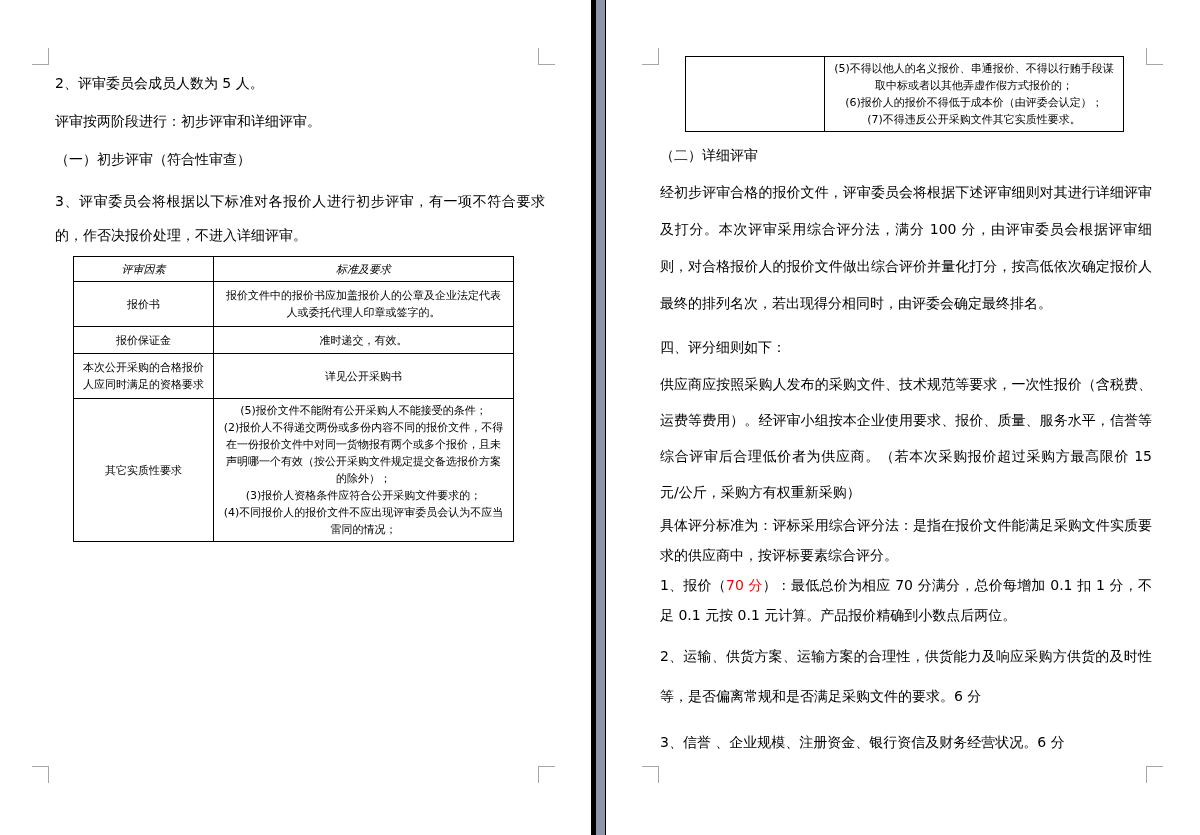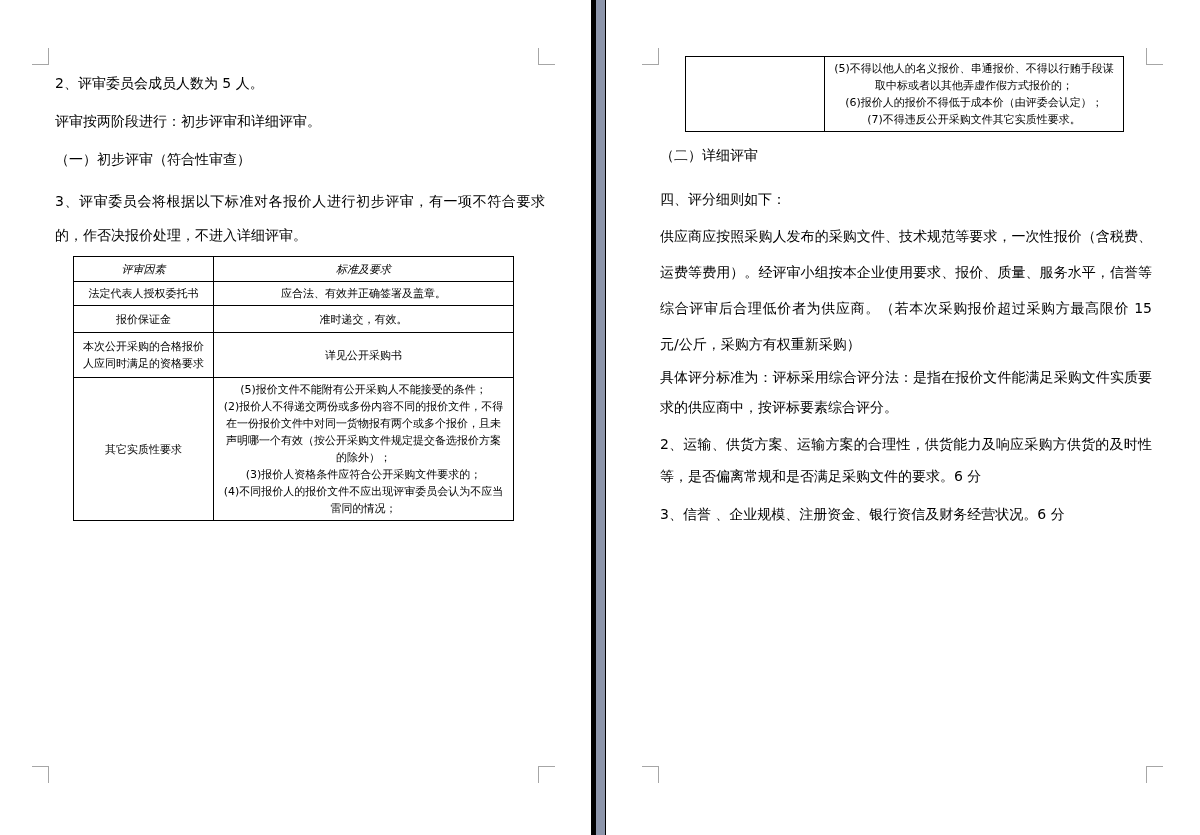--- a/index.html
+++ b/index.html
@@ -37,21 +37,21 @@
   .content-left{left:55px;top:64px;width:490px;}
   .content-right{left:54px;top:56px;width:492px;}
   .content p{margin:0;text-align:justify;}
   p.single{line-height:38px;}
   p.ml34{line-height:34px;}
   .mt4{margin-top:4px!important;} .mt6{margin-top:6px!important;}
   .mt8{margin-top:8px!important;}
   p.rp-body{line-height:37px;}
   p.rp-body4{line-height:36px;}
   p.rp-tight{line-height:30px;}
-  p.rp-mid{line-height:32px;}
+  p.rp-mid{line-height:40px;}
   .red{color:#ff0000;}
 
   
   table.doc{border-collapse:collapse;table-layout:fixed;font-size:11px;line-height:17px;}
   table.doc td,table.doc th{
     border:1px solid #000;font-weight:normal;
     padding:3px 8px;vertical-align:middle;text-align:center;
     overflow:hidden;
   }
   .tbl-left{margin:4px 0 0 18px;width:440px;}
@@ -83,22 +83,22 @@
         <colgroup>
             <col class="c1">
             <col class="c2">
           </colgroup>
         <tbody>
             <tr>
           <th class="h-head">评审因素</th>
           <th class="h-head">标准及要求</th>
         </tr>
         <tr>
-          <td class="h-r1">法定代表人授权委托书</td>
-          <td class="h-r1">应合法、有效并正确签署及盖章。</td>
+          <td class="h-r0">报价书</td>
+          <td class="h-r0">报价文件中的报价书应加盖报价人的公章及企业法定代表人或委托代理人印章或签字的。</td>
         </tr>
         <tr>
           <td class="h-r2">报价保证金</td>
           <td class="h-r2">准时递交，有效。</td>
         </tr>
         <tr>
           <td class="h-r3">本次公开采购的合格报价人应同时满足的资格要求</td>
           <td class="h-r3">详见公开采购书</td>
         </tr>
         <tr>
@@ -131,21 +131,23 @@
             <tr>
           <td></td>
           <td class="list">(5)不得以他人的名义报价、串通报价、不得以行贿手段谋取中标或者以其他弄虚作假方式报价的；
 (6)报价人的报价不得低于成本价（由评委会认定）；
 (7)不得违反公开采购文件其它实质性要求。</td>
         </tr>
       </tbody>
         </table>
 
       <p class="single mt4">（二）详细评审</p>
+      <p class="rp-body">经初步评审合格的报价文件，评审委员会将根据下述评审细则对其进行详细评审及打分。本次评审采用综合评分法，满分 100 分，由评审委员会根据评审细则，对合格报价人的报价文件做出综合评价并量化打分，按高低依次确定报价人最终的排列名次，若出现得分相同时，由评委会确定最终排名。</p>
       <p class="single mt6">四、评分细则如下：</p>
       <p class="rp-body4">供应商应按照采购人发布的采购文件、技术规范等要求，一次性报价（含税费、运费等费用）。经评审小组按本企业使用要求、报价、质量、服务水平，信誉等综合评审后合理低价者为供应商。（若本次采购报价超过采购方最高限价 15 元/公斤，采购方有权重新采购）</p>
       <p class="rp-tight">具体评分标准为：评标采用综合评分法：是指在报价文件能满足采购文件实质要求的供应商中，按评标要素综合评分。</p>
+      <p class="rp-tight"><span>1、报价（</span><span class="red">70 分</span><span>）：最低总价为相应 70 分满分，总价每增加 0.1 扣 1 分，不足 0.1 元按 0.1 元计算。产品报价精确到小数点后两位。</span></p>
       <p class="rp-mid mt6">2、运输、供货方案、运输方案的合理性，供货能力及响应采购方供货的及时性等，是否偏离常规和是否满足采购文件的要求。6 分</p>
       <p class="rp-mid mt6">3、信誉 、企业规模、注册资金、银行资信及财务经营状况。6 分</p>
     </div>
   </div>
 
 </div>
 
 </body></html>

